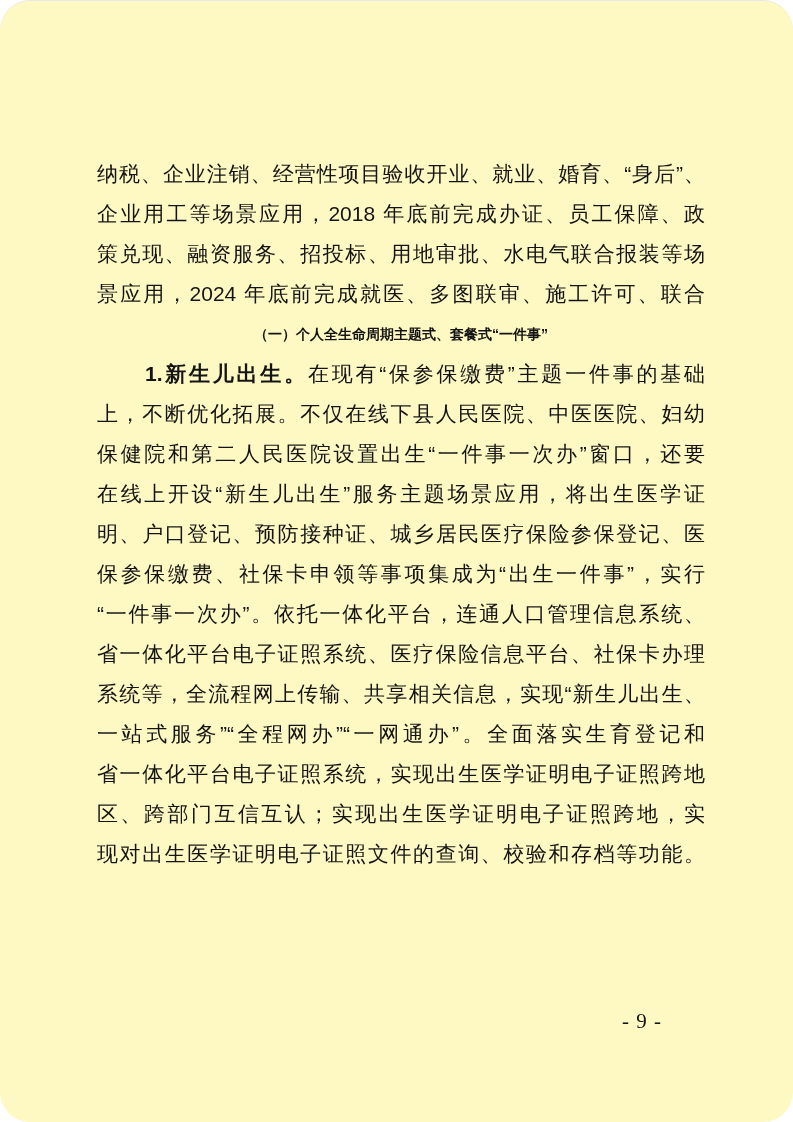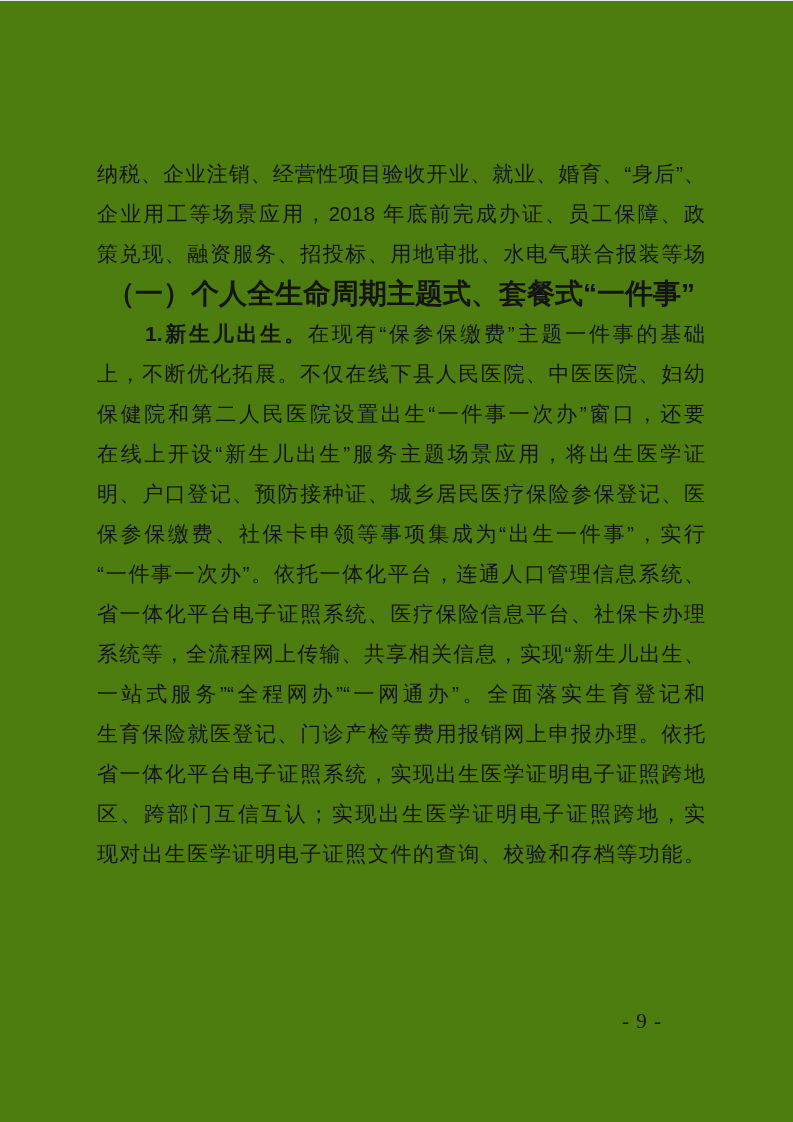--- a/index.html
+++ b/index.html
@@ -4,26 +4,27 @@
 <style>
   html, body {
     margin: 0;
     padding: 0;
     background: #ffffff;
   }
   .page {
     position: relative;
     width: 793px;
     height: 1122px;
-    background: #4d7c0f;
+    background: #fef9c3;
     border-top: 1px solid #e9e9e9;
     box-sizing: border-box;
     font-family: "Liberation Sans", sans-serif;
     color: #141414;
     overflow: hidden;
+    border-radius: 30px;
   }
   .content {
     position: absolute;
     left: 97px;
     top: 153px;
     width: 608px;
   }
   .line {
     height: 40px;
     line-height: 40px;
@@ -32,21 +33,21 @@
     text-align: justify;
     text-align-last: justify;
     text-justify: inter-character;
   }
   .line.no-justify {
     text-align: justify;
     text-align-last: left;
   }
   .line.heading {
     font-weight: bold;
-    font-size: 28px;
+    font-size: 14px;
     text-align: center;
     text-align-last: center;
   }
   .line.indent {
     text-indent: 48px;
   }
   .bold {
     font-weight: bold;
   }
   .footer-page-number {
@@ -60,30 +61,30 @@
   }
 </style>
 </head>
 <body>
 
 <div class="page">
   <div class="content">
       <div class="line"><span>纳税、企业注销、经营性项目验收开业、就业、婚育、“身后”、</span></div>
       <div class="line"><span>企业用工等场景应用，2018 年底前完成办证、员工保障、政</span></div>
       <div class="line"><span>策兑现、融资服务、招投标、用地审批、水电气联合报装等场</span></div>
+      <div class="line"><span>景应用，2024 年底前完成就医、多图联审、施工许可、联合</span></div>
       <div class="line heading"><span class="bold">（一）个人全生命周期主题式、套餐式“一件事”</span></div>
       <div class="line indent"><span class="bold">1.新生儿出生。</span><span>在现有“保参保缴费”主题一件事的基础</span></div>
       <div class="line"><span>上，不断优化拓展。不仅在线下县人民医院、中医医院、妇幼</span></div>
       <div class="line"><span>保健院和第二人民医院设置出生“一件事一次办”窗口，还要</span></div>
       <div class="line"><span>在线上开设“新生儿出生”服务主题场景应用，将出生医学证</span></div>
       <div class="line"><span>明、户口登记、预防接种证、城乡居民医疗保险参保登记、医</span></div>
       <div class="line"><span>保参保缴费、社保卡申领等事项集成为“出生一件事”，实行</span></div>
       <div class="line"><span>“一件事一次办”。依托一体化平台，连通人口管理信息系统、</span></div>
       <div class="line"><span>省一体化平台电子证照系统、医疗保险信息平台、社保卡办理</span></div>
       <div class="line"><span>系统等，全流程网上传输、共享相关信息，实现“新生儿出生、</span></div>
       <div class="line"><span>一站式服务”“全程网办”“一网通办”。全面落实生育登记和</span></div>
-      <div class="line"><span>生育保险就医登记、门诊产检等费用报销网上申报办理。依托</span></div>
       <div class="line"><span>省一体化平台电子证照系统，实现出生医学证明电子证照跨地</span></div>
       <div class="line"><span>区、跨部门互信互认；实现出生医学证明电子证照跨地，实</span></div>
       <div class="line"><span>现对出生医学证明电子证照文件的查询、校验和存档等功能。</span></div>
     </div>
   <div class="footer-page-number">- 9 -</div>
 </div>
 
 </body></html>

